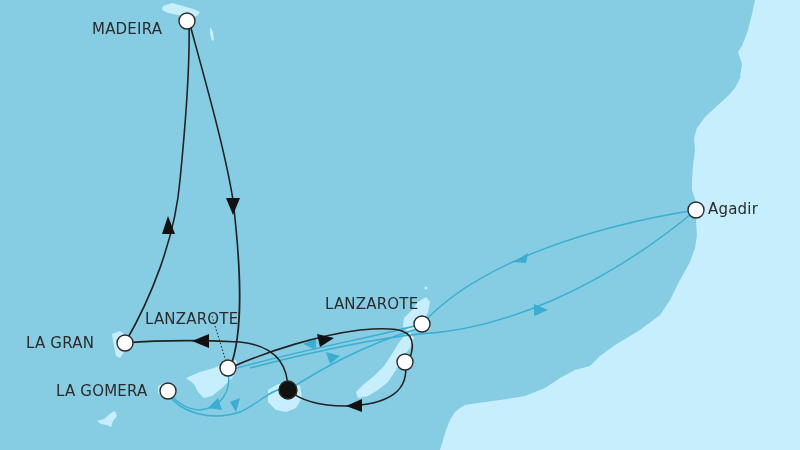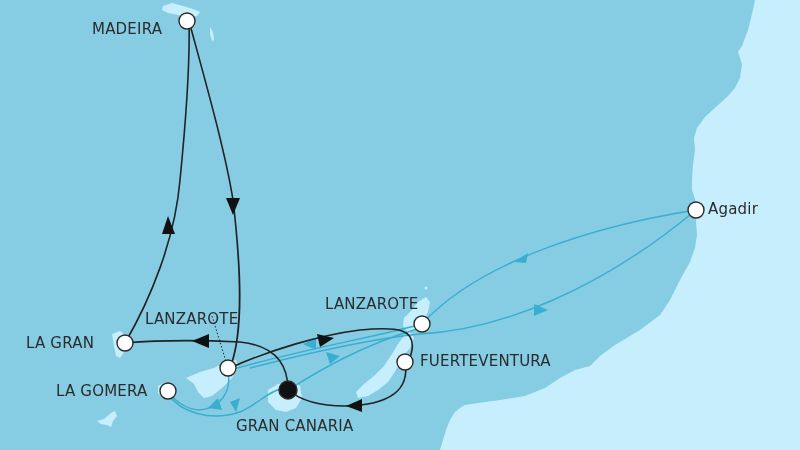--- a/index.html
+++ b/index.html
@@ -99,17 +99,15 @@
       <circle cx="422" cy="324" r="8" fill="#ffffff" stroke="#2b2b2b" stroke-width="1.4"></circle>
       <circle cx="405" cy="362" r="8" fill="#ffffff" stroke="#2b2b2b" stroke-width="1.4"></circle>
       <circle cx="696" cy="210" r="8" fill="#ffffff" stroke="#2b2b2b" stroke-width="1.4"></circle>
     </g>
   </svg>
 
   <span class="port-label" style="left:92px; top:22px;">MADEIRA</span>
   <span class="port-label" style="left:26px; top:336px;">LA GRAN</span>
   <span class="port-label" style="left:145px; top:312px;">LANZAROTE</span>
   <span class="port-label" style="left:56px; top:384px;">LA GOMERA</span>
-  <span class="port-label" style="left:236px; top:419px;">GRAN CANARIA</span>
   <span class="port-label" style="left:325px; top:297px;">LANZAROTE</span>
-  <span class="port-label" style="left:420px; top:354px;">FUERTEVENTURA</span>
   <span class="port-label" style="left:708px; top:202px;">Agadir</span>
 </div>
 
 </body></html>

